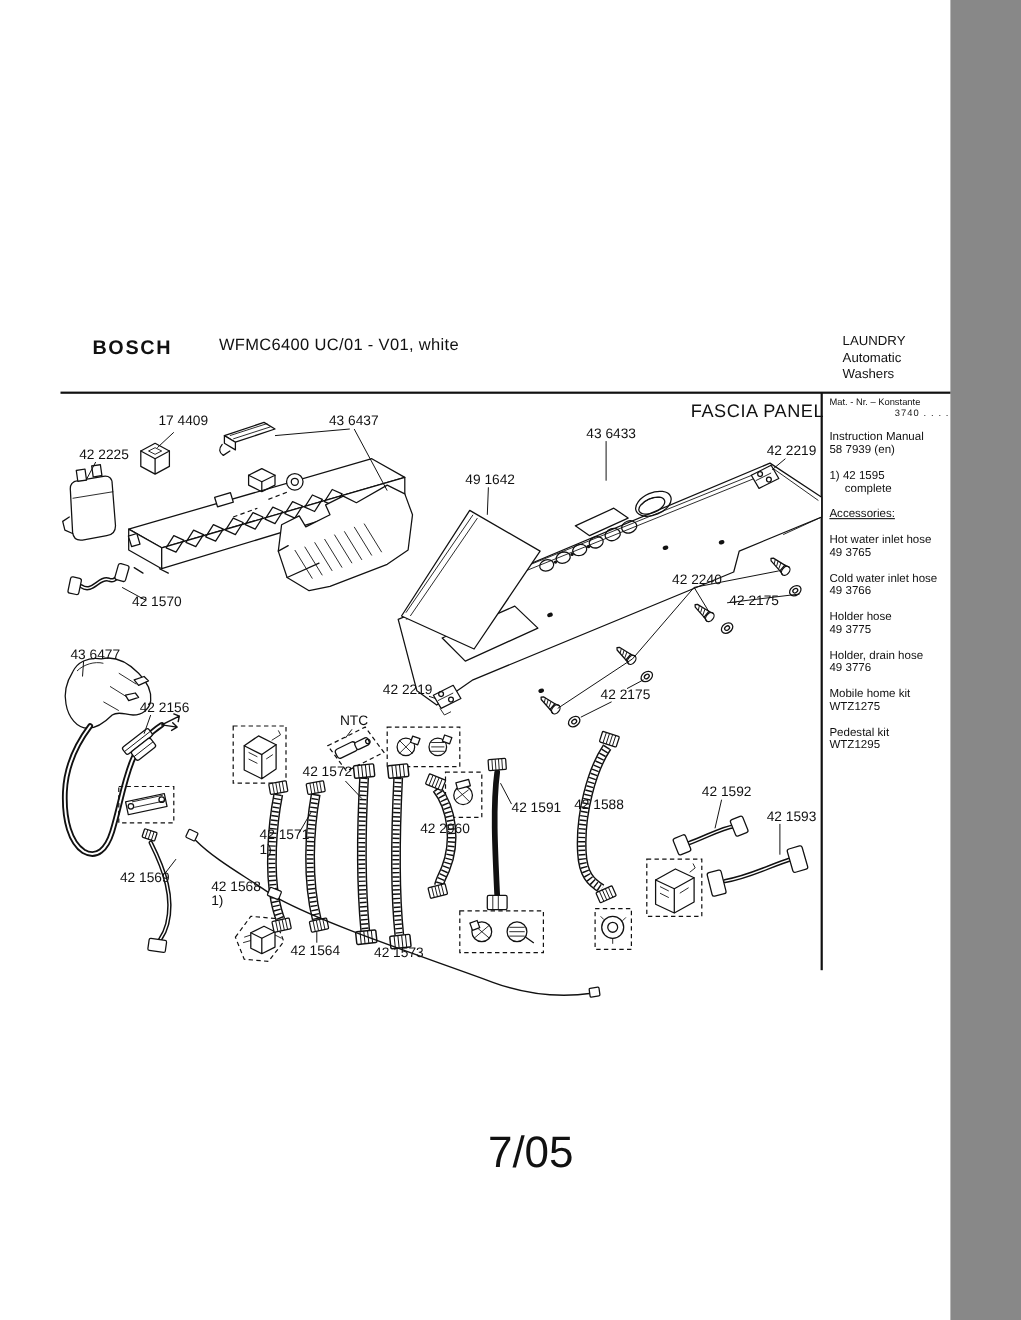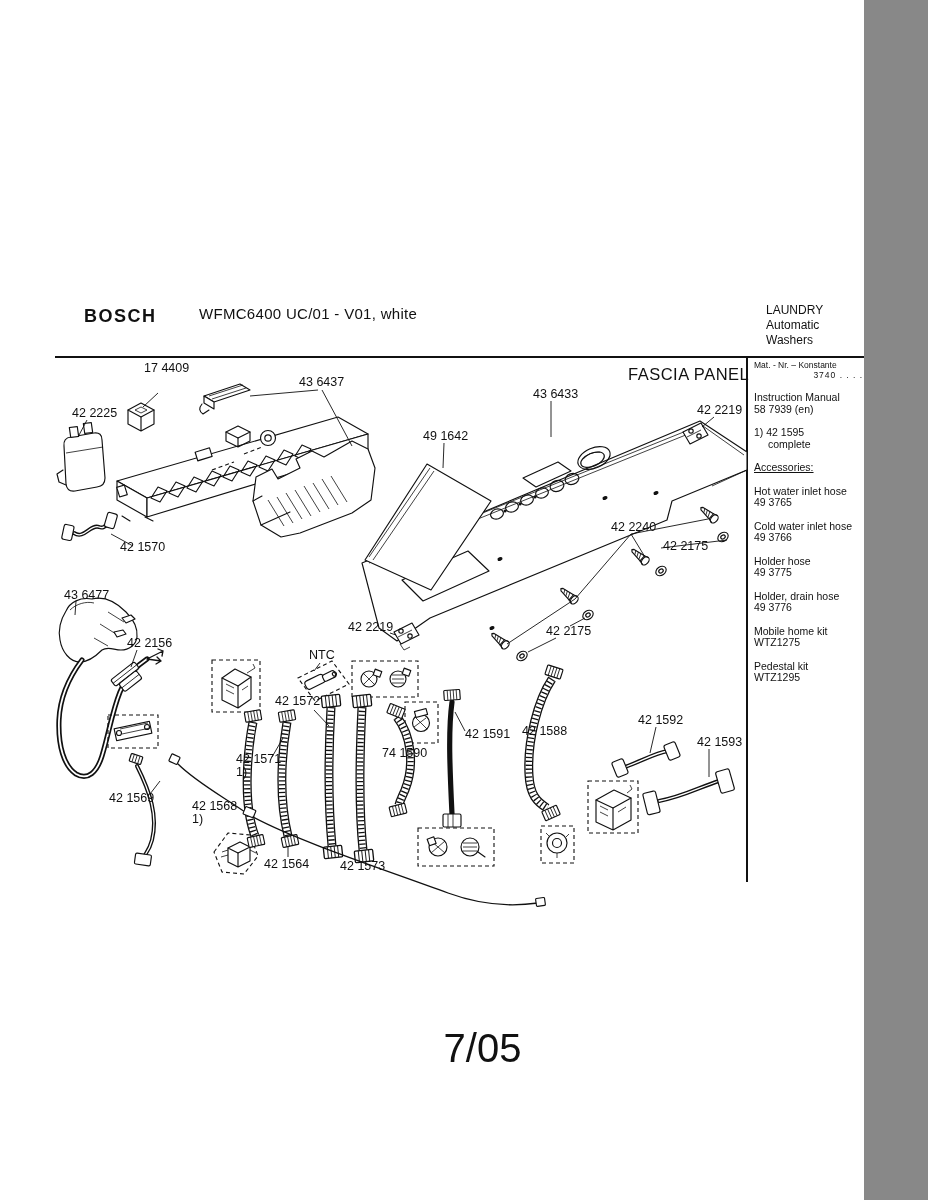--- a/index.html
+++ b/index.html
@@ -408,40 +408,40 @@
       <path d="M150,794 L160,781"></path>
       <path d="M288,857 L288,847"></path>
       <path d="M465,731 L455,712"></path>
       <path d="M656,727 L650,753"></path>
       <path d="M709,749 L709,777"></path>
       <path d="M390,633 L396,635"></path>
     </g>
   </svg>
 
   <div>
-      <div class="part-label" style="left: 144px; top: 362px;">17 4409</div>
+      <div class="part-label" style="left: 144px; top: 376px;">17 4409</div>
       <div class="part-label" style="left: 299px; top: 376px;">43 6437</div>
       <div class="part-label" style="left: 72px; top: 407px;">42 2225</div>
       <div class="part-label" style="left: 533px; top: 388px;">43 6433</div>
       <div class="part-label" style="left: 423px; top: 430px;">49 1642</div>
       <div class="part-label" style="left: 697px; top: 404px;">42 2219</div>
       <div class="part-label" style="left: 120px; top: 541px;">42 1570</div>
       <div class="part-label" style="left: 611px; top: 521px;">42 2240</div>
       <div class="part-label" style="left: 663px; top: 540px;">42 2175</div>
       <div class="part-label" style="left: 546px; top: 625px;">42 2175</div>
       <div class="part-label" style="left: 348px; top: 621px;">42 2219</div>
       <div class="part-label" style="left: 64px; top: 589px;">43 6477</div>
       <div class="part-label" style="left: 127px; top: 637px;">42 2156</div>
       <div class="part-label" style="left: 309px; top: 649px;">NTC</div>
       <div class="part-label" style="left: 275px; top: 695px;">42 1572</div>
       <div class="part-label" style="left: 236px; top: 753px;">42 1571<div>1)</div></div>
       <div class="part-label" style="left: 109px; top: 792px;">42 1569</div>
       <div class="part-label" style="left: 192px; top: 800px;">42 1568<div>1)</div></div>
       <div class="part-label" style="left: 264px; top: 858px;">42 1564</div>
       <div class="part-label" style="left: 340px; top: 860px;">42 1573</div>
-      <div class="part-label" style="left: 382px; top: 747px;">74 1590</div>
+      <div class="part-label" style="left: 382px; top: 747px;">42 2960</div>
       <div class="part-label" style="left: 465px; top: 728px;">42 1591</div>
       <div class="part-label" style="left: 522px; top: 725px;">42 1588</div>
       <div class="part-label" style="left: 638px; top: 714px;">42 1592</div>
       <div class="part-label" style="left: 697px; top: 736px;">42 1593</div>
     </div>
 
 </div>
 
 </body></html>

